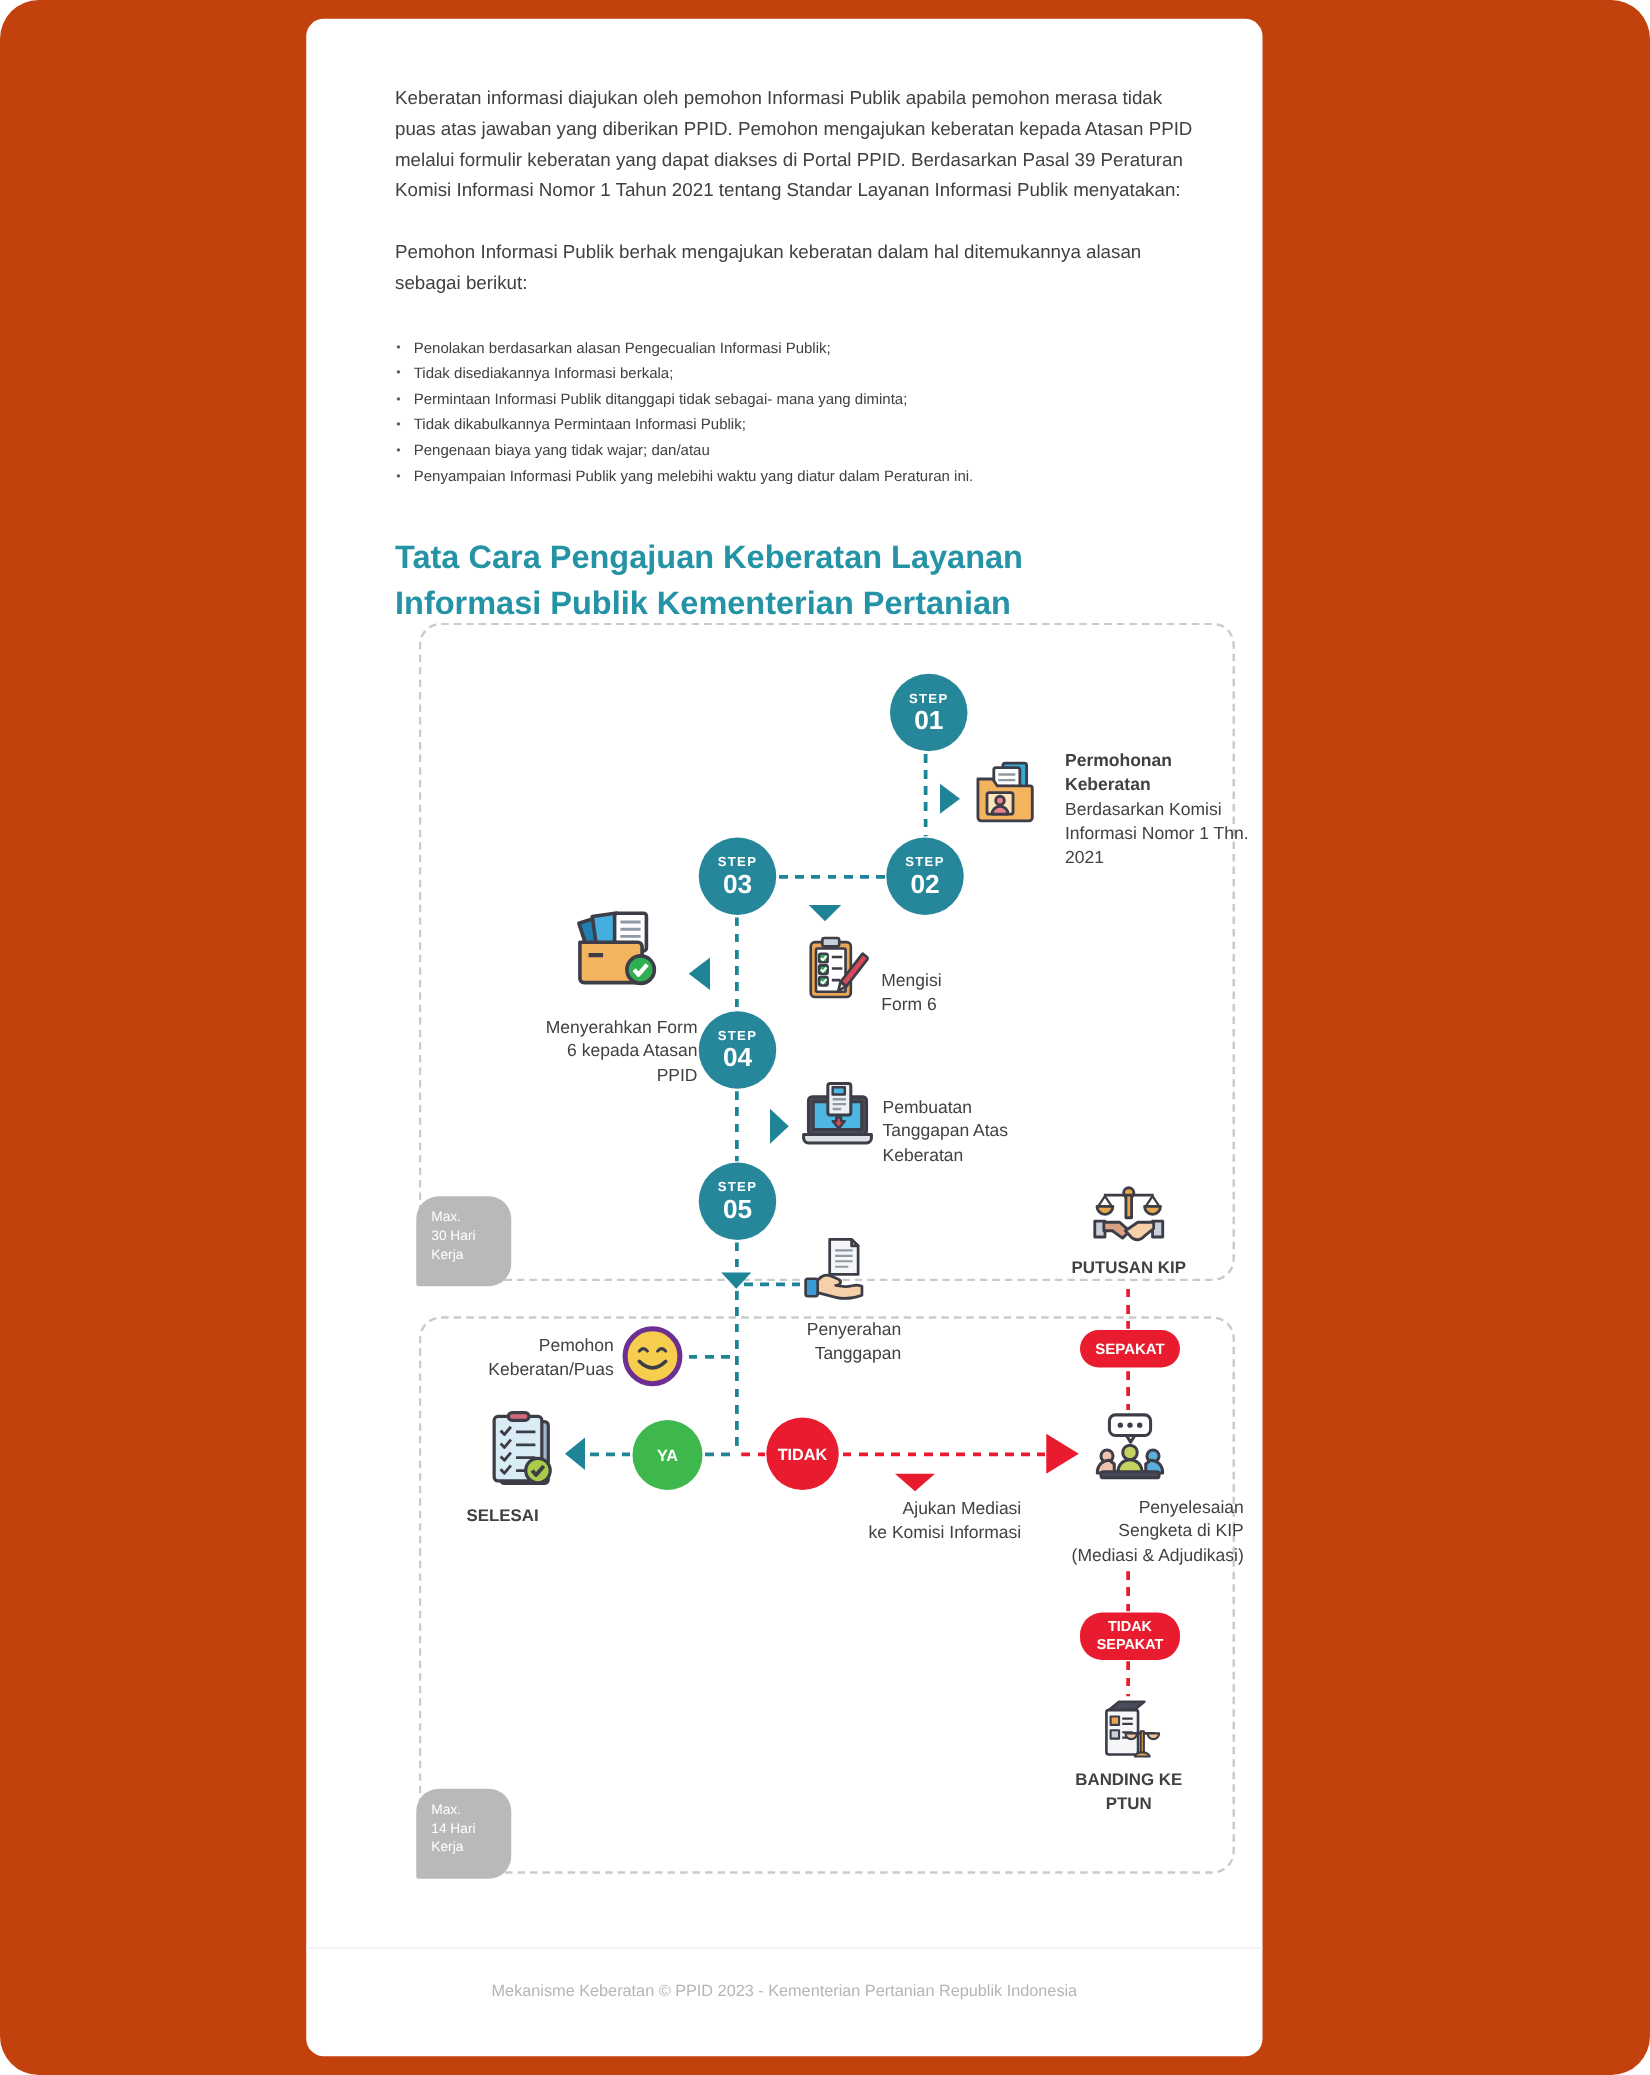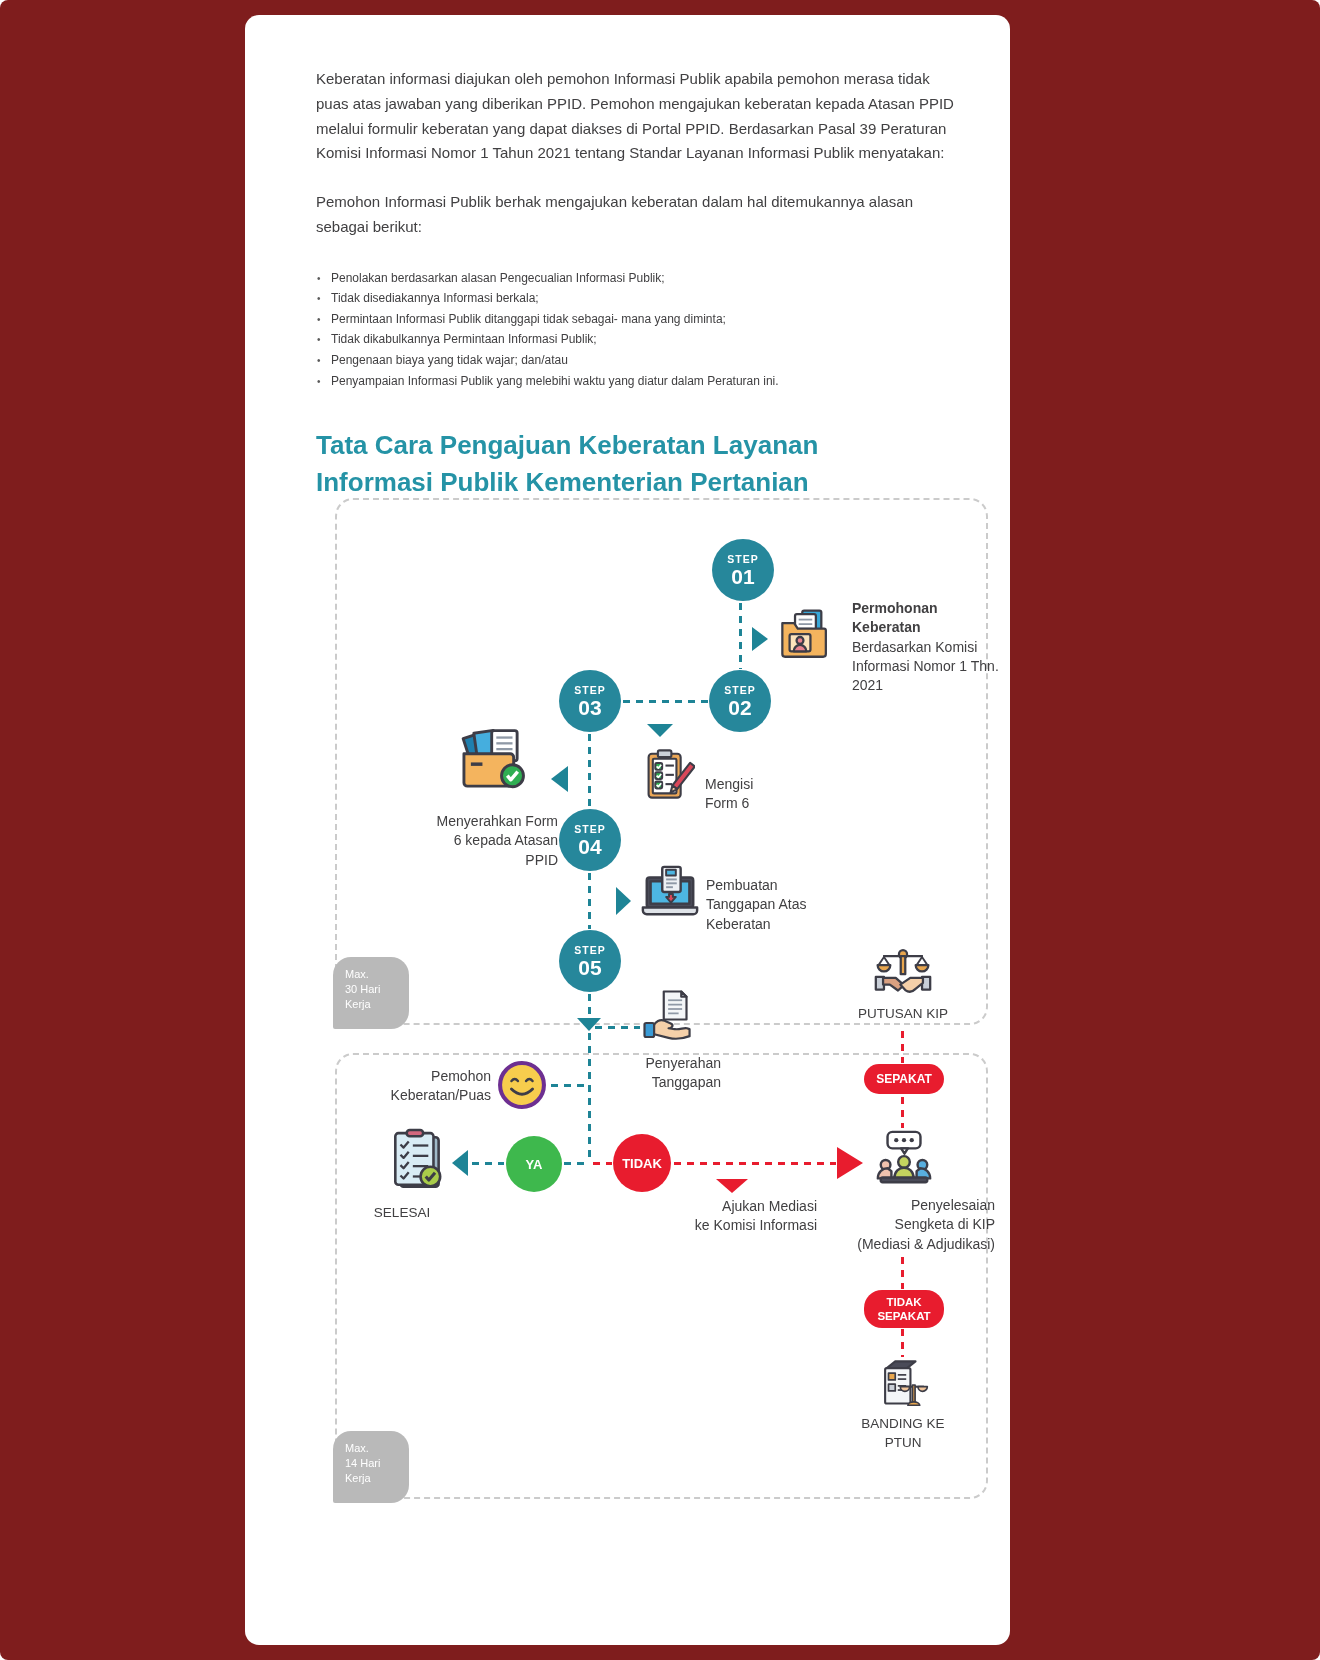--- a/index.html
+++ b/index.html
@@ -1,18 +1,18 @@
 <!DOCTYPE html>
 <html><head>
 <meta charset="utf-8">
 <style>
   html,body{margin:0;padding:0}
   body{width:1320px;height:1660px;position:relative;background:#ffffff;
        font-family:"Liberation Sans","DejaVu Sans",sans-serif;color:#414042}
-  .page{position:absolute;inset:0;background:#7f1d1d;border-radius:8px;overflow:hidden}
+  .page{position:absolute;inset:0;background:#c2410c;border-radius:31px;overflow:hidden}
   .card{position:absolute;left:245px;top:15px;width:765px;height:1630px;background:#ffffff;border-radius:14px}
   .text-block{position:absolute;top:52px;left:71px;width:640px}
   .para{margin:0 0 24px;font-size:15px;line-height:1.65}
   .reasons{list-style:none;margin:28px 0 0;padding:0;font-size:12px;line-height:1.72}
   .reasons li{position:relative;padding-left:15px}
   .reasons li::before{content:"•";position:absolute;left:1px;top:2px;font-size:10px;color:#5a5a5a}
   .title{margin:36px 0 0;font-size:26px;line-height:1.42;font-weight:600;color:#2593a6}
   .title span{display:block}
   .flow{position:absolute;left:0;top:445px;width:765px;height:1060px}
   .frame{position:absolute;border:2px dashed #cbcbcb;border-radius:18px;box-sizing:border-box}
@@ -26,21 +26,21 @@
   .hd{position:absolute;height:3px;background:repeating-linear-gradient(90deg,var(--c) 0 7px,transparent 7px 13px)}
   .vd{position:absolute;width:3px;background:repeating-linear-gradient(180deg,var(--c) 0 7px,transparent 7px 13px)}
   .c-teal{--c:#1e8496}.c-red{--c:#e81c2e}
   .tri{position:absolute;width:0;height:0;z-index:2}
   .ic{position:absolute;z-index:2}
   .ic svg{display:block;width:100%;height:100%}
   .cap{position:absolute;font-size:14px;color:#414042;line-height:1.38;z-index:2}
   .cap.center{text-align:right}
   .cap .bold{font-weight:bold;display:block}
   .cap span{display:block}
-  .lab{position:absolute;font-size:13.5px;font-weight:normal;color:#414042;text-align:center;line-height:1.4;z-index:2}
+  .lab{position:absolute;font-size:13.5px;font-weight:bold;color:#414042;text-align:center;line-height:1.4;z-index:2}
   .bigdot{position:absolute;border-radius:50%;color:#fff;font-weight:bold;font-size:13px;
           display:flex;align-items:center;justify-content:center;z-index:2}
   .pill{position:absolute;background:#e81c2e;color:#fff;font-weight:bold;font-size:11.5px;line-height:1.25;
         border-radius:18px;display:flex;align-items:center;justify-content:center;text-align:center;
         padding:4px 6px;box-sizing:border-box;z-index:2}
   .pill.one{font-size:12px}
   .footer{position:absolute;left:0;right:0;top:1543px;border-top:1px solid #ececec;
           padding-top:26px;text-align:center;font-size:13px;color:#b5b5b5}
 </style>
 </head>
@@ -338,15 +338,18 @@
     <div class="lab" style="left:598px;top:545px;width:120px">PUTUSAN KIP</div>
     <div class="cap center" style="left:570px;top:736px;width:180px">
       <span>Penyelesaian</span>
       <span>Sengketa di KIP</span>
       <span>(Mediasi &amp; Adjudikasi)</span>
     </div>
     <div class="lab" style="left:608px;top:955px;width:100px">BANDING KE PTUN</div>
 
   </div>
 
+  <div class="footer">
+    <span>Mekanisme Keberatan © PPID 2023 - Kementerian Pertanian Republik Indonesia</span>
+  </div>
 
  </div>
 </div>
 
 </body></html>

